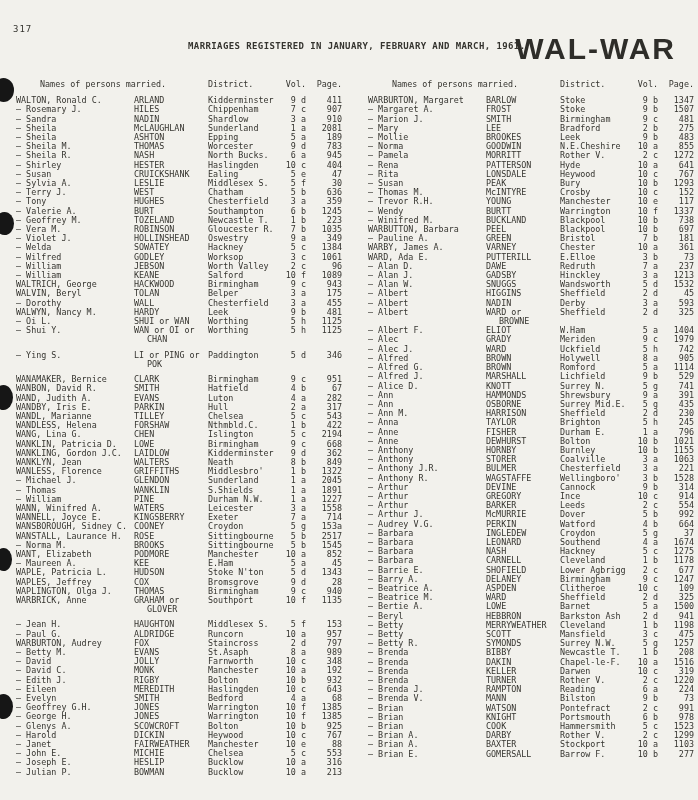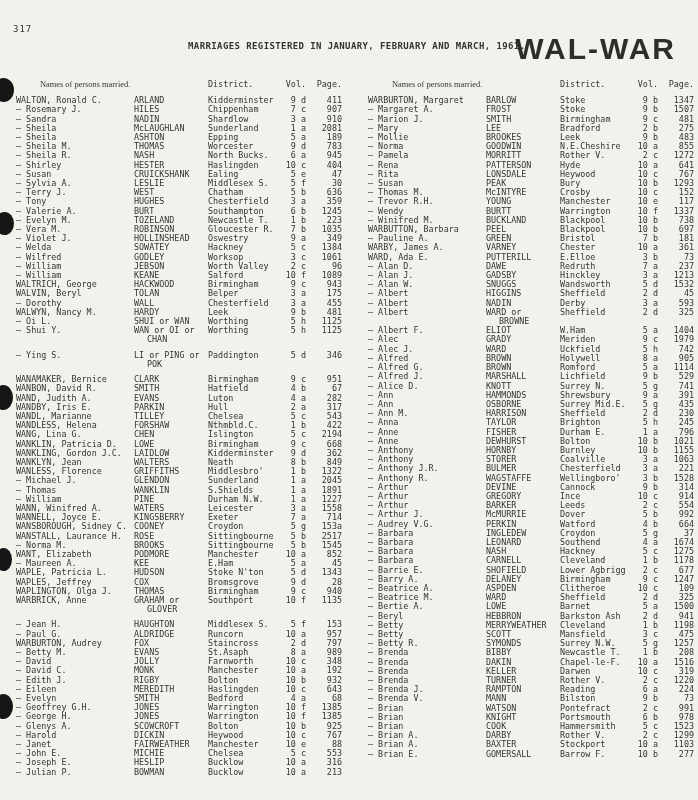--- a/index.html
+++ b/index.html
@@ -19,21 +19,21 @@
     position:absolute;right:22px;top:32px;
     font-family:"Liberation Sans", sans-serif;font-weight:700;
     font-size:30px;letter-spacing:2px;color:#2e2d29;white-space:nowrap;
   }
   .columns{
     position:absolute;top:80px;left:16px;width:678px;
     display:flex;gap:26px;
   }
   .col{width:326px;flex:0 0 326px;font-size:8.4px;line-height:9.2px;}
   .col-header{display:flex;margin-bottom:7px;font-size:8.4px;white-space:nowrap;}
-  .h-name{width:192px;padding-left:24px;box-sizing:border-box;font-family:Liberation Serif, serif;}
+  .h-name{width:192px;padding-left:24px;box-sizing:border-box;}
   .h-district{width:74px;}
   .h-vol{width:24px;text-align:right;}
   .h-page{width:36px;text-align:right;}
   .row{display:flex;align-items:flex-start;white-space:nowrap;}
   .row.gap-after{margin-bottom:6px;}
   .c-name{width:118px;flex:0 0 118px;overflow:visible;}
   .c-surname{width:74px;flex:0 0 74px;}
   .c-surname .cont-line{padding-left:13px;}
   .c-district{width:74px;flex:0 0 74px;}
   .c-vol{width:24px;flex:0 0 24px;text-align:right;}
@@ -172,21 +172,21 @@
         <div class="row">
     <span class="c-name">— Valerie A.</span>
     <span class="c-surname">
             <div>BURT</div>
           </span>
     <span class="c-district">Southampton</span>
     <span class="c-vol">6 b</span>
     <span class="c-page">1245</span>
   </div>
         <div class="row">
-    <span class="c-name">— Evelyn M.</span>
+    <span class="c-name">— Geoffrey M.</span>
     <span class="c-surname">
             <div>TOZELAND</div>
           </span>
     <span class="c-district">Newcastle T.</span>
     <span class="c-vol">1 b</span>
     <span class="c-page">223</span>
   </div>
         <div class="row">
     <span class="c-name">— Vera M.</span>
     <span class="c-surname">

